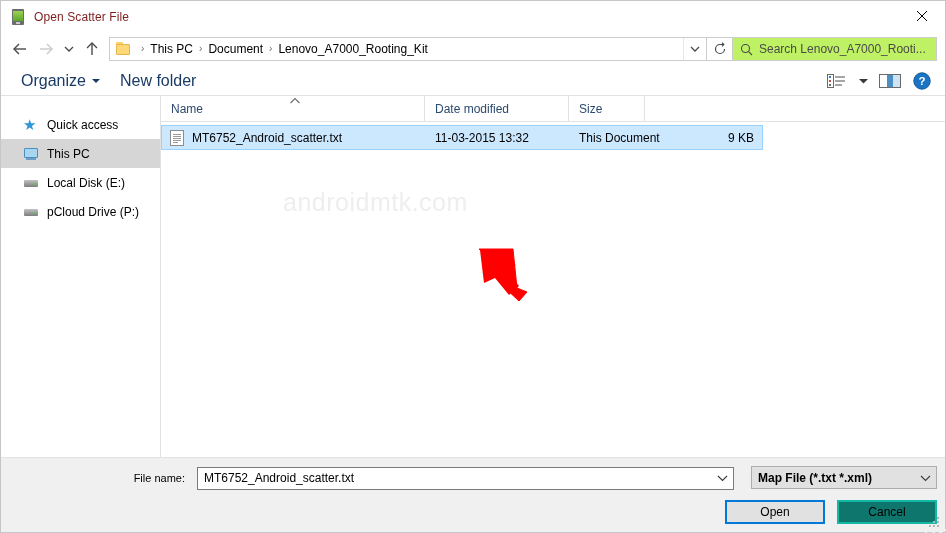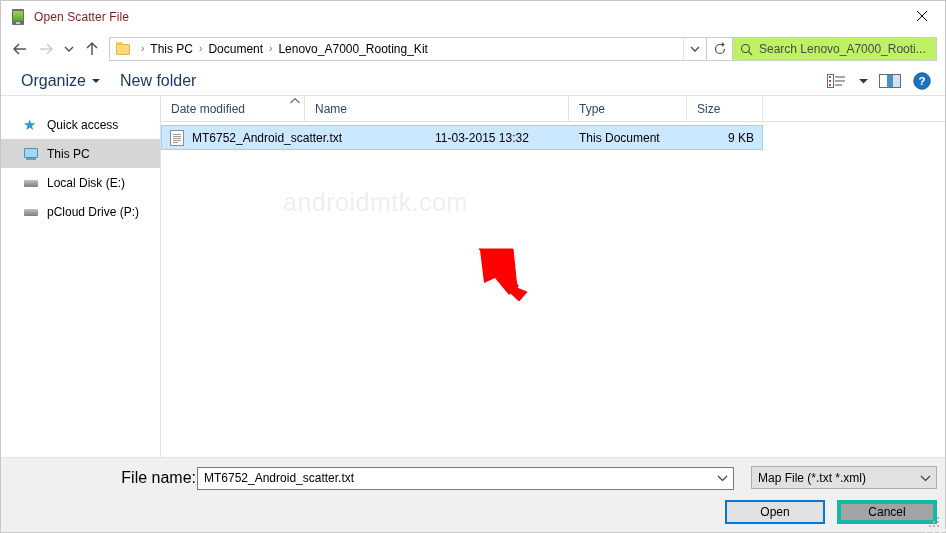--- a/index.html
+++ b/index.html
@@ -400,22 +400,22 @@
     position: absolute;
     left: 0; top: 8px;
     width: 100%;
     height: 24px;
     display: flex;
     align-items: center;
   }
   .fname-label {
     width: 196px;
     text-align: right;
-    padding-right: 1px;
-    font-size: 16px;
+    padding-right: 12px;
+    font-size: 11px;
     color: #000000;
     box-sizing: border-box;
   }
   .fname-combo {
     width: 537px;
     height: 23px;
     background: #ffffff;
     border: 1px solid #7a7a7a;
     box-sizing: border-box;
     display: flex;
@@ -437,40 +437,41 @@
   .filter-combo {
     position: absolute;
     right: 8px; top: 8px;
     width: 186px;
     height: 23px;
     background: #e1e1e1;
     border: 1px solid #adadad;
     box-sizing: border-box;
     display: flex;
     align-items: center;
+    font-weight: bold;
   }
   .filter-value {
     flex: 1 1 auto;
     font-size: 12px;
     color: #000000;
     padding-left: 6px;
     white-space: nowrap;
     overflow: hidden;
   }
   .btn-row {
     position: absolute;
     right: 8px; top: 42px;
     display: flex;
     gap: 12px;
   }
   .btn {
     width: 100px;
     height: 24px;
-    background: #a3a3a3;
-    border: 4px solid #14b8a6;
+    background: #0f766e;
+    border: 2px solid #14b8a6;
     box-sizing: border-box;
     font-size: 12px;
     color: #000000;
     display: flex;
     align-items: center;
     justify-content: center;
   }
   .btn.default {
     border: 2px solid #0078d7;
     background: #e1e1e1;
@@ -638,23 +639,22 @@
         </span>
         <span>pCloud Drive (P:)</span>
       </div>
     </div>
 
     <div class="filelist">
 
       <div class="wm wm-top">androidmtk.com</div>
 
       <div class="col-head">
+        <div class="col c-name">Name</div>
         <div class="col c-date">Date modified</div>
-        <div class="col c-name">Name</div>
-        <div class="col c-type">Type</div>
         <div class="col c-size">Size</div>
         <svg class="sort-chevron" viewBox="0 0 12 8">
           <path d="M1.5 6 L6 1.5 L10.5 6" fill="none" stroke="#6a6a6a" stroke-width="1.1"></path>
         </svg>
       </div>
 
       <div class="row selected">
         <div class="cell c-name">
           <span class="file-ico">
             <i></i>

